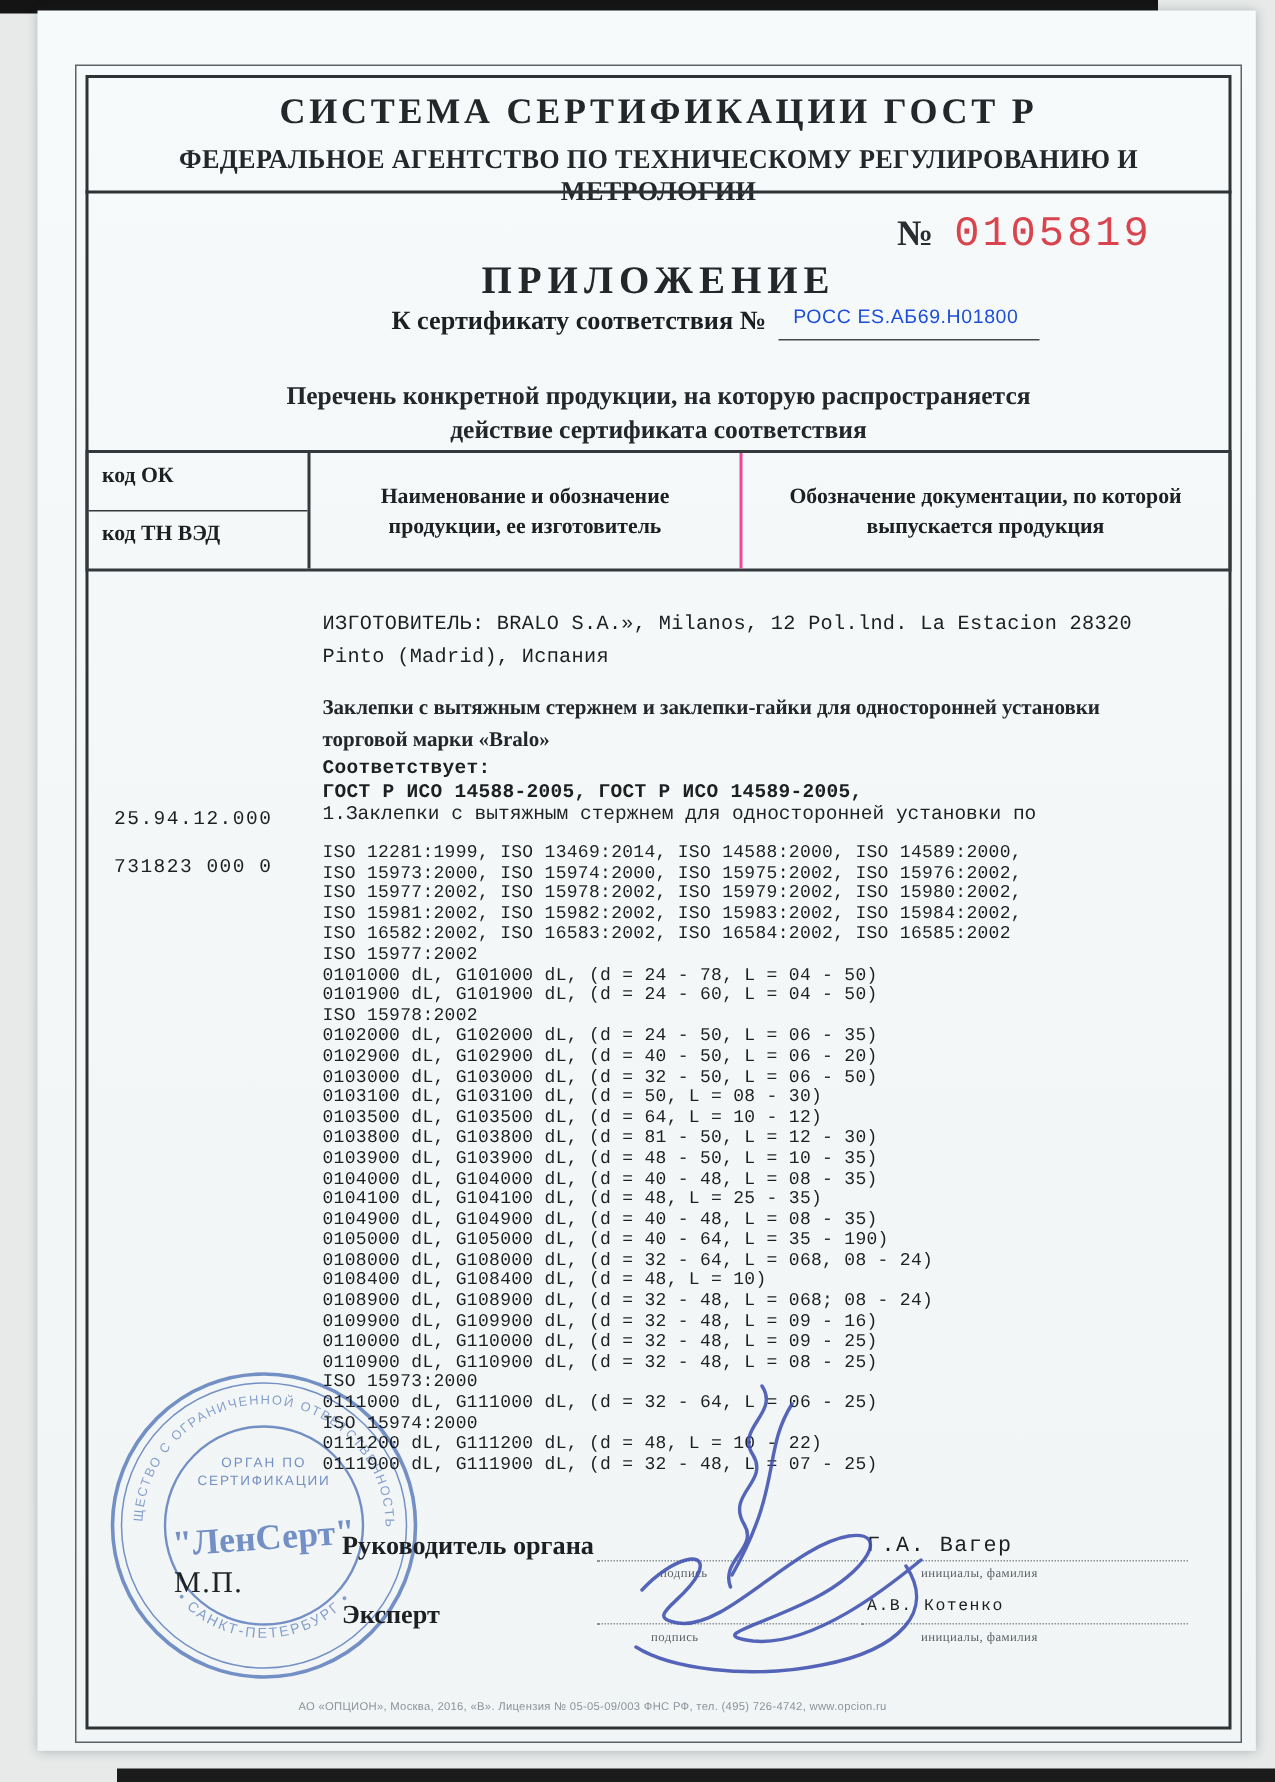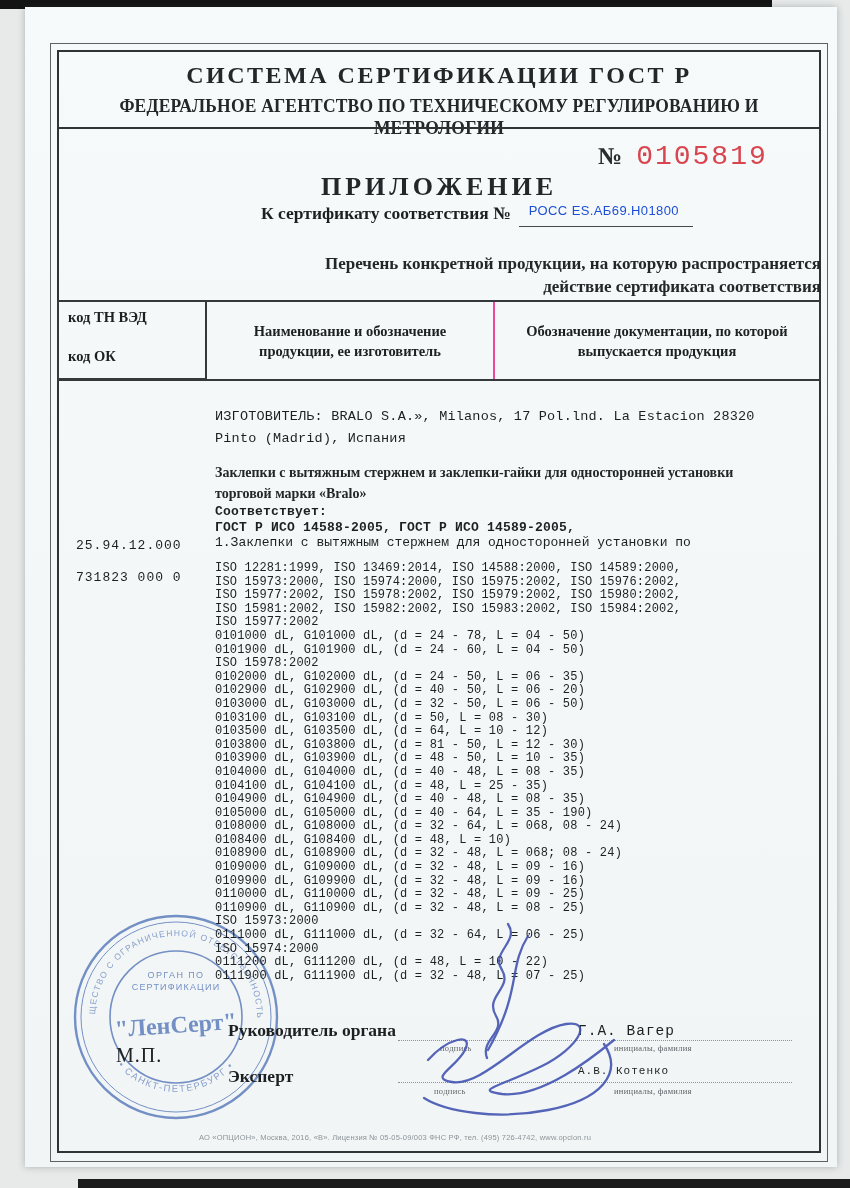--- a/index.html
+++ b/index.html
@@ -50,21 +50,21 @@
     transform:translateX(52px);
   }
   .cert-label{font-weight:bold;font-size:17.5px;padding-bottom:3px;}
   .cert-value{
     font-family:Liberation Sans, sans-serif;font-size:13px;letter-spacing:0.4px;color:#1d4ed8;
     border-bottom:1.5px solid #44484b;
     padding:0 14px 8px 10px;margin-left:8px;
   }
 
   .subtitle{
-    position:absolute;left:57px;top:252px;width:764px;text-align:right;
+    position:absolute;left:57px;top:252px;width:764px;text-align:center;
     font-weight:bold;font-size:17px;line-height:23px;color:#23272a;
   }
 
   .spec-table{
     position:absolute;left:57px;top:300px;width:764px;height:81px;
     border:2px solid #34393c;box-sizing:border-box;
     display:grid;grid-template-columns:148px 288px 1fr;
     background:transparent;
   }
   .spec-table .col-codes{border-right:2px solid #34393c;display:grid;grid-template-rows:1fr 1fr;}
@@ -141,66 +141,66 @@
   <span class="cert-value">РОСС ES.АБ69.Н01800</span>
 </div>
 
 <div class="subtitle">
   <div>Перечень конкретной продукции,  на которую распространяется</div>
   <div>действие сертификата соответствия</div>
 </div>
 
 <div class="spec-table">
   <div class="col-codes">
+    <div class="code-cell top">код ОК</div>
     <div class="code-cell">код ТН ВЭД</div>
-    <div class="code-cell top">код ОК</div>
   </div>
   <div class="col-mid">Наименование и обозначение продукции, ее изготовитель</div>
   <div class="col-right">Обозначение документации, по которой выпускается продукция</div>
 </div>
 
 <div class="code-ok">25.94.12.000</div>
 <div class="code-tnved">731823 000 0</div>
 
 <div class="flow">
-  <div class="manu-line">ИЗГОТОВИТЕЛЬ: BRALO S.A.», Milanos, 17 Pol.lnd. La Estacion 28320</div>
+  <div class="manu-line">ИЗГОТОВИТЕЛЬ: BRALO S.A.», Milanos, 12 Pol.lnd. La Estacion 28320</div>
   <div class="manu-line">Pinto (Madrid), Испания</div>
   <div class="desc-block">
     <div>Заклепки с вытяжным стержнем и заклепки-гайки для односторонней установки</div>
     <div>торговой марки «Bralo»</div>
   </div>
   <div class="mono-std">Соответствует:</div>
   <div class="gost-lines">
       <div class="mono-std">ГОСТ Р ИСО 14588-2005, ГОСТ Р ИСО 14589-2005,</div>
     </div>
   <div class="item-title">1.Заклепки с вытяжным стержнем для односторонней установки по</div>
   <div class="spec-lines">
       <div class="spec-line">ISO 12281:1999, ISO 13469:2014, ISO 14588:2000, ISO 14589:2000,</div>
       <div class="spec-line">ISO 15973:2000, ISO 15974:2000, ISO 15975:2002, ISO 15976:2002,</div>
       <div class="spec-line">ISO 15977:2002, ISO 15978:2002, ISO 15979:2002, ISO 15980:2002,</div>
       <div class="spec-line">ISO 15981:2002, ISO 15982:2002, ISO 15983:2002, ISO 15984:2002,</div>
+      <div class="spec-line">ISO 16582:2002, ISO 16583:2002, ISO 16584:2002, ISO 16585:2002</div>
       <div class="spec-line">ISO 15977:2002</div>
       <div class="spec-line">0101000 dL, G101000 dL, (d = 24 - 78, L = 04 - 50)</div>
       <div class="spec-line">0101900 dL, G101900 dL, (d = 24 - 60, L = 04 - 50)</div>
       <div class="spec-line">ISO 15978:2002</div>
       <div class="spec-line">0102000 dL, G102000 dL, (d = 24 - 50, L = 06 - 35)</div>
       <div class="spec-line">0102900 dL, G102900 dL, (d = 40 - 50, L = 06 - 20)</div>
       <div class="spec-line">0103000 dL, G103000 dL, (d = 32 - 50, L = 06 - 50)</div>
       <div class="spec-line">0103100 dL, G103100 dL, (d = 50, L = 08 - 30)</div>
       <div class="spec-line">0103500 dL, G103500 dL, (d = 64, L = 10 - 12)</div>
       <div class="spec-line">0103800 dL, G103800 dL, (d = 81 - 50, L = 12 - 30)</div>
       <div class="spec-line">0103900 dL, G103900 dL, (d = 48 - 50, L = 10 - 35)</div>
       <div class="spec-line">0104000 dL, G104000 dL, (d = 40 - 48, L = 08 - 35)</div>
       <div class="spec-line">0104100 dL, G104100 dL, (d = 48, L = 25 - 35)</div>
       <div class="spec-line">0104900 dL, G104900 dL, (d = 40 - 48, L = 08 - 35)</div>
       <div class="spec-line">0105000 dL, G105000 dL, (d = 40 - 64, L = 35 - 190)</div>
       <div class="spec-line">0108000 dL, G108000 dL, (d = 32 - 64, L = 068, 08 - 24)</div>
       <div class="spec-line">0108400 dL, G108400 dL, (d = 48, L = 10)</div>
       <div class="spec-line">0108900 dL, G108900 dL, (d = 32 - 48, L = 068; 08 - 24)</div>
-      <div class="spec-line">0109000 dL, G109000 dL, (d = 32 - 48, L = 09 - 16)</div>
       <div class="spec-line">0109900 dL, G109900 dL, (d = 32 - 48, L = 09 - 16)</div>
       <div class="spec-line">0110000 dL, G110000 dL, (d = 32 - 48, L = 09 - 25)</div>
       <div class="spec-line">0110900 dL, G110900 dL, (d = 32 - 48, L = 08 - 25)</div>
       <div class="spec-line">ISO 15973:2000</div>
       <div class="spec-line">0111000 dL, G111000 dL, (d = 32 - 64, L = 06 - 25)</div>
       <div class="spec-line">ISO 15974:2000</div>
       <div class="spec-line">0111200 dL, G111200 dL, (d = 48, L = 10 - 22)</div>
       <div class="spec-line">0111900 dL, G111900 dL, (d = 32 - 48, L = 07 - 25)</div>
     </div>
 </div>

